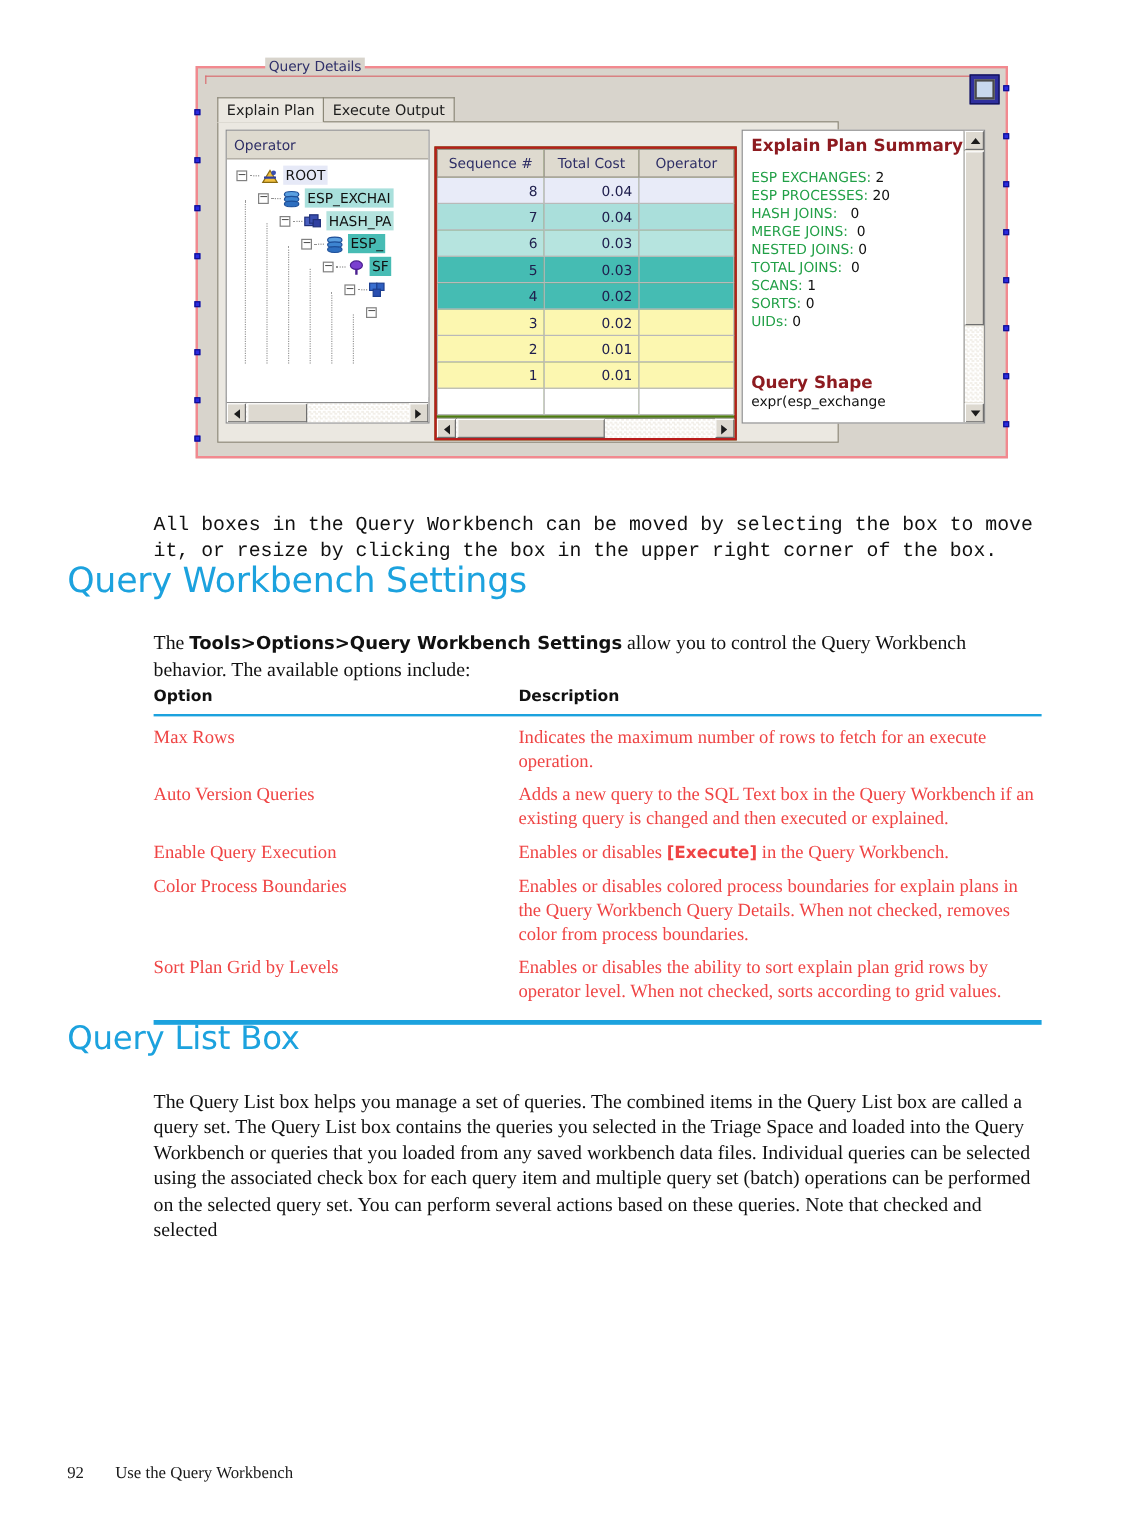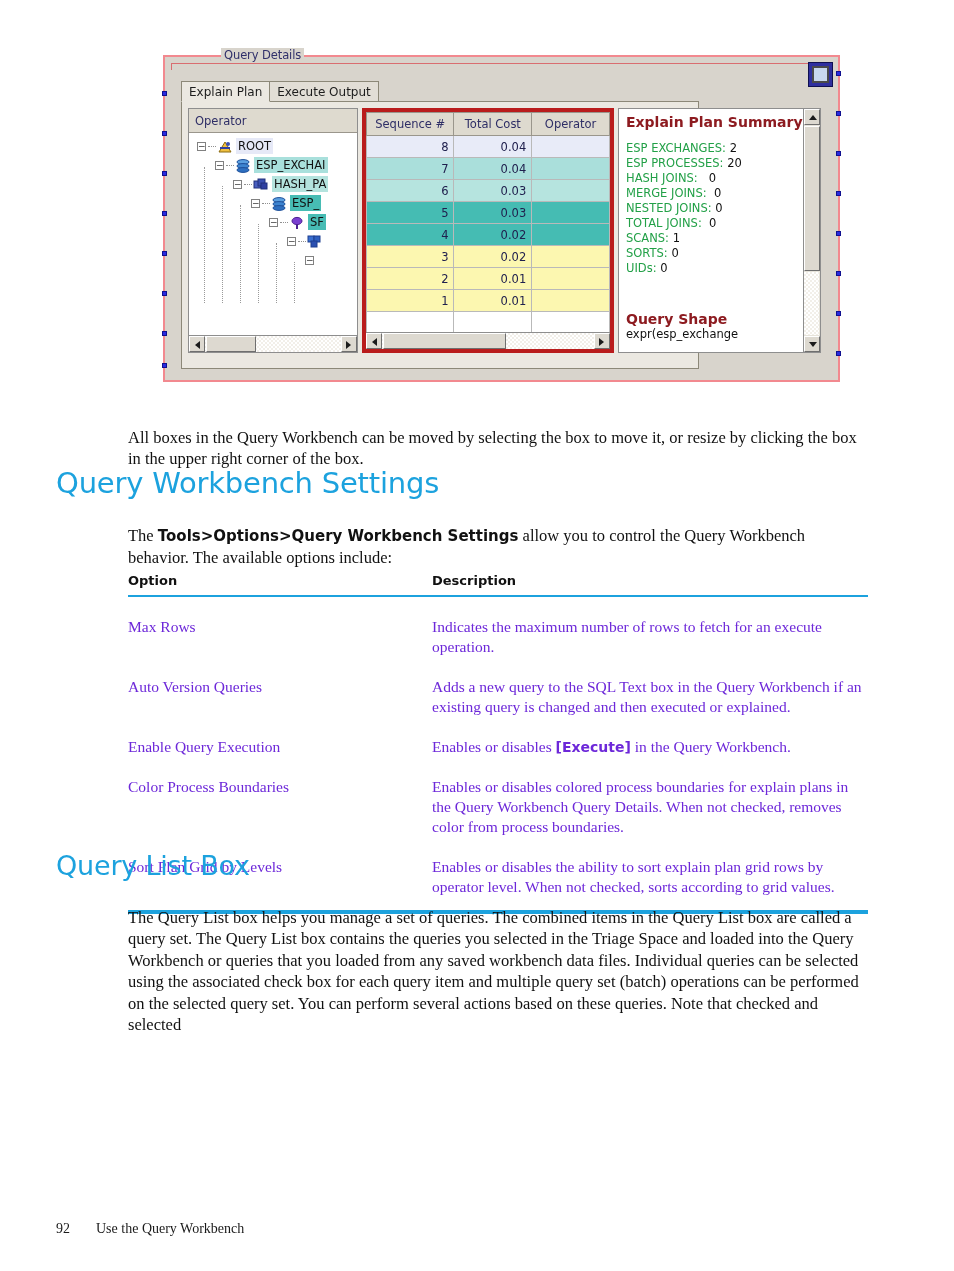--- a/index.html
+++ b/index.html
@@ -112,24 +112,24 @@
   .tnode .ic { display:inline-block; width:16px; height:15px; vertical-align:middle; margin-right:3px; }
   .tnode .lbl { vertical-align:middle; padding:1px 2px; }
   .hl-lav  { background:#e6e9f7; }
   .hl-tl   { background:#a9e0dc; }
   .hl-tl2  { background:#b4e3de; }
   .hl-td   { background:#47bcb4; }
   .vline { position:absolute; width:1px; border-left:1px dotted #9a9a9a; }
 
   
   #grid-panel {
-    position:absolute; left:180px; top:6px;
+    position:absolute; left:180px; top:20px;
     width:252px; height:245px;
     background:#4d7c0f;
-    border:4px solid #b91c1c;
+    border:2px solid #b91c1c;
     overflow:hidden;
   }
   table.grid { border-collapse:collapse; width:100%; table-layout:fixed; }
   table.grid th {
     background:#dedacf; border:1px solid #9a968c;
     font-family:"DejaVu Sans", sans-serif; font-weight:normal;
     font-size:11.5px; color:#2e2e66; height:23px; padding:0 4px;
   }
   table.grid td {
     border:1px solid #b9b9b9;
@@ -229,23 +229,23 @@
   #opt-table { position:absolute; left:128px; top:573px; width:740px; }
   #opt-table .thead {
     display:flex;
     font-family:"DejaVu Sans", sans-serif;
     font-weight:bold; font-size:13px; color:#111;
     padding-bottom:7px;
     border-bottom:2.5px solid #1ca2de;
   }
   #opt-table .trow {
     display:flex;
-    padding-top:20px;
+    padding-top:8px;
     font-family:"Liberation Serif", serif;
-    font-size:15.5px; line-height:20px; color:#6d28d9;
+    font-size:15.5px; line-height:20px; color:#ef4444;
   }
   #opt-table .c1 { width:304px; flex:none; padding-right:8px; }
   #opt-table .c2 { flex:1; }
   #opt-table .tfoot { height:4px; background:#1ca2de; margin-top:13px; }
 
   
   #footer {
     position:absolute; left:56px; top:1221px;
     font-family:"Liberation Serif", serif;
     font-size:14px; color:#1a1a1a;
@@ -472,21 +472,21 @@
         <div class="track"></div>
         <div class="btn down">
             <span class="ar"></span>
           </div>
       </div>
     </div>
 
   </div>
 </div>
 
-<p class="para" style="left:128px; top:410px; width:740px;">All boxes in the Query Workbench can be moved by selecting the box to move it, or resize by clicking the box in the upper right corner of the box.</p>
+<p class="para" style="left:128px; top:410px; width:740px;font-family:Liberation Mono, monospace;">All boxes in the Query Workbench can be moved by selecting the box to move it, or resize by clicking the box in the upper right corner of the box.</p>
 
 <h1 class="heading" style="left:56px; top:466px; font-size:29px;">Query Workbench Settings</h1>
 
 <p class="para" style="left:128px; top:508px; width:740px;"><span>The </span><b style="font-family:'DejaVu Sans',sans-serif; font-size:15px;">Tools&gt;Options&gt;Query Workbench Settings</b><span> allow you to control the Query Workbench behavior. The available options include:</span></p>
 
 <div id="opt-table">
   <div class="thead">
     <div class="c1">Option</div>
     <div class="c2">Description</div>
   </div>

